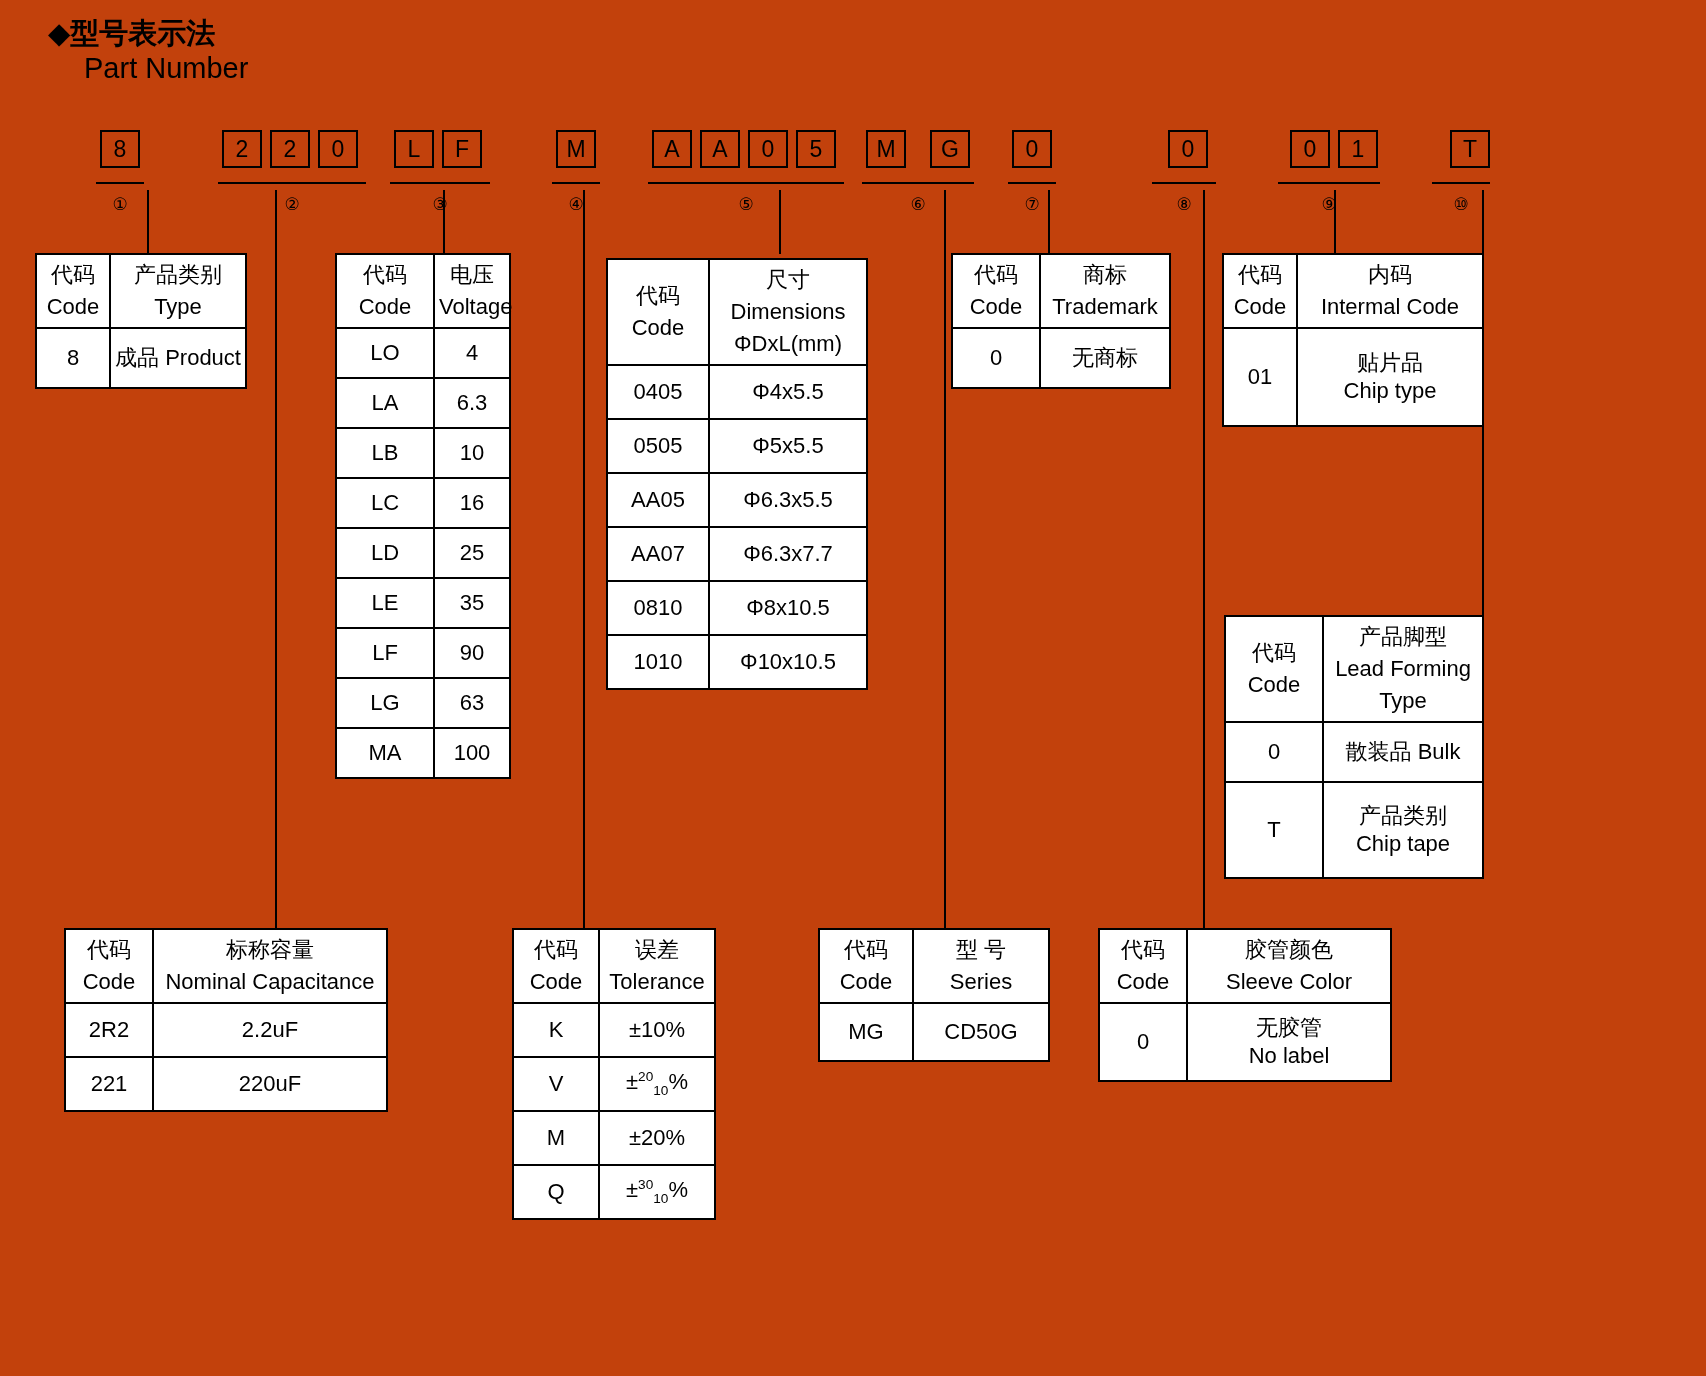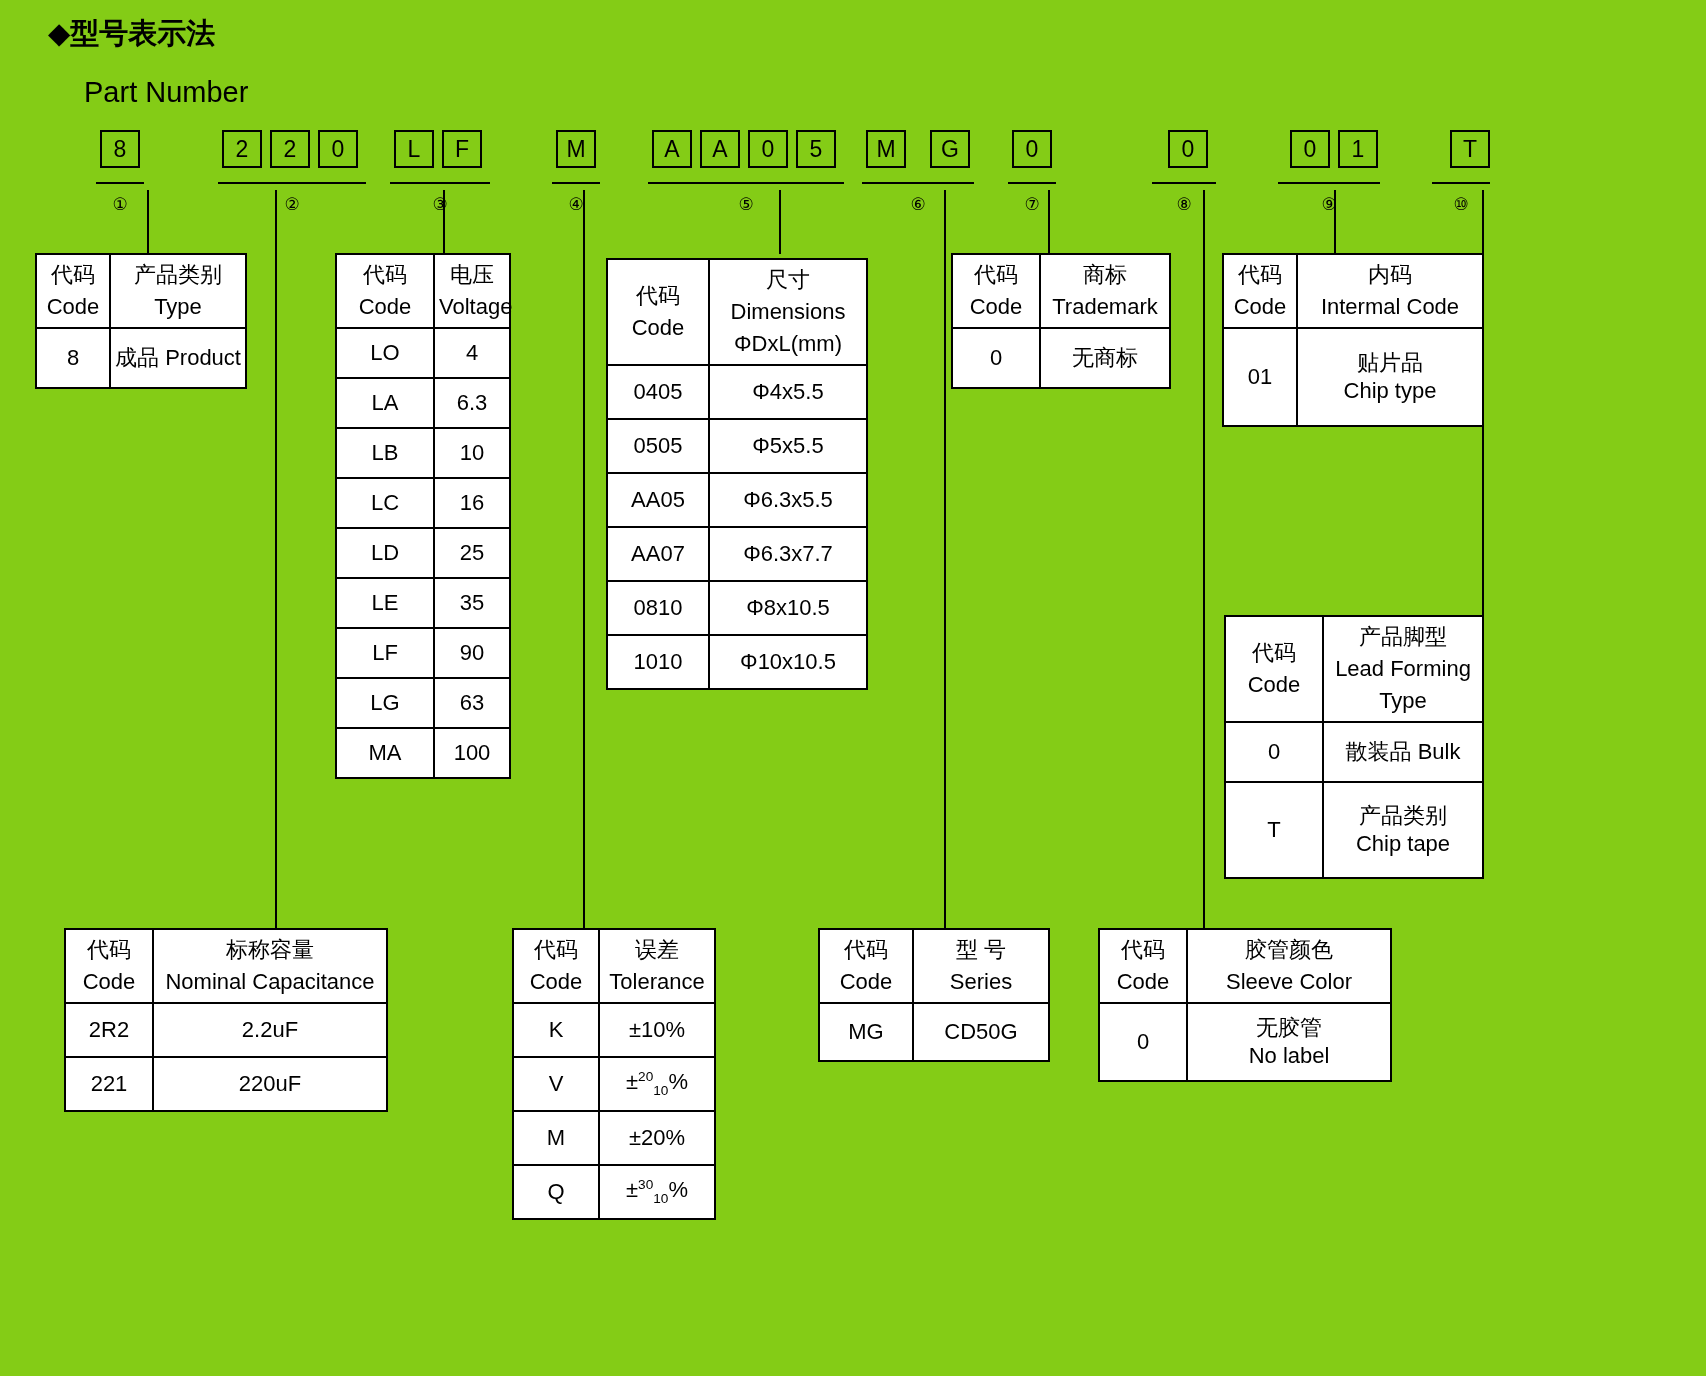--- a/index.html
+++ b/index.html
@@ -9,38 +9,38 @@
     background: #ffffff;
   }
   body {
     font-family: "Liberation Sans", "DejaVu Sans", sans-serif;
     color: #000000;
   }
   #page {
     position: relative;
     width: 1706px;
     height: 1376px;
-    background: #84cc16;
+    background: #c2410c;
     overflow: hidden;
   }
 
   
   .heading-cn {
     position: absolute;
     left: 48px;
     top: 14px;
     font-size: 29px;
     font-weight: bold;
     letter-spacing: 0px;
     white-space: nowrap;
   }
   .heading-en {
     position: absolute;
     left: 84px;
-    top: 76px;
+    top: 52px;
     font-size: 29px;
     white-space: nowrap;
   }
 
   
   .codebox {
     position: absolute;
     width: 40px;
     height: 38px;
     border: 2px solid #000;

